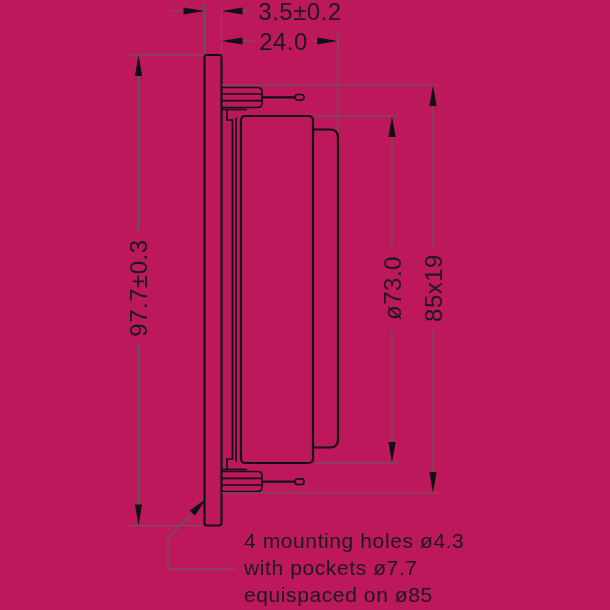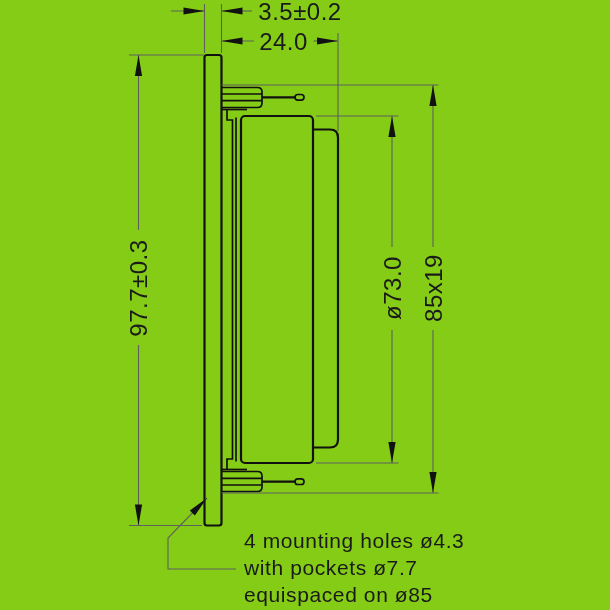--- a/index.html
+++ b/index.html
@@ -4,21 +4,21 @@
 <style>
   html, body {
     margin: 0;
     padding: 0;
     background: #ffffff;
   }
   .stage {
     position: relative;
     width: 610px;
     height: 610px;
-    background: #84cc16;
+    background: #be185d;
     overflow: hidden;
   }
   svg { display: block; }
   .obj {
     stroke: #111111;
     stroke-width: 2.2;
     fill: none;
     stroke-linejoin: round;
     stroke-linecap: butt;
   }

